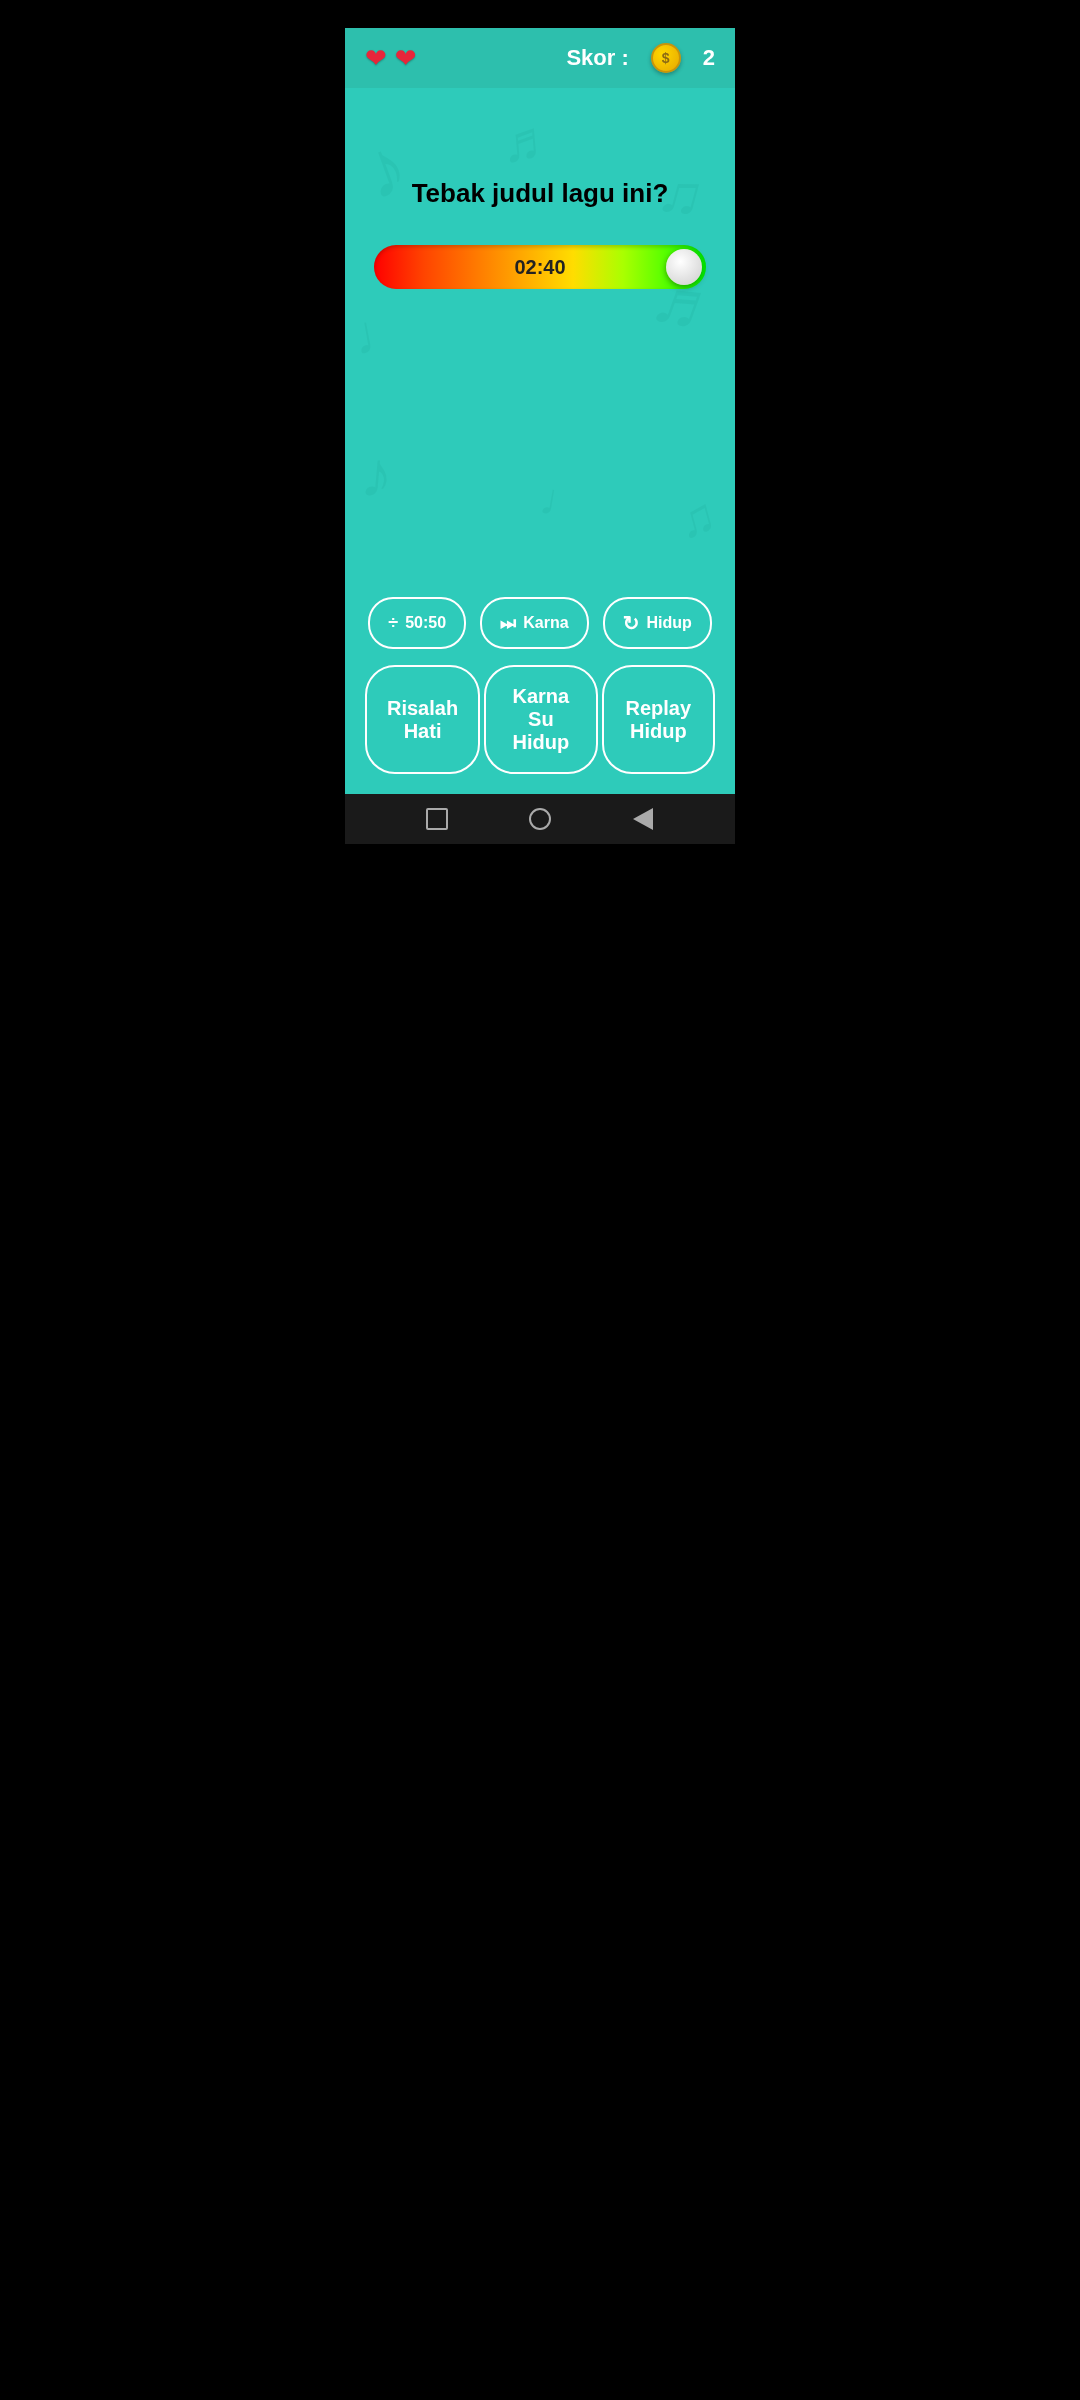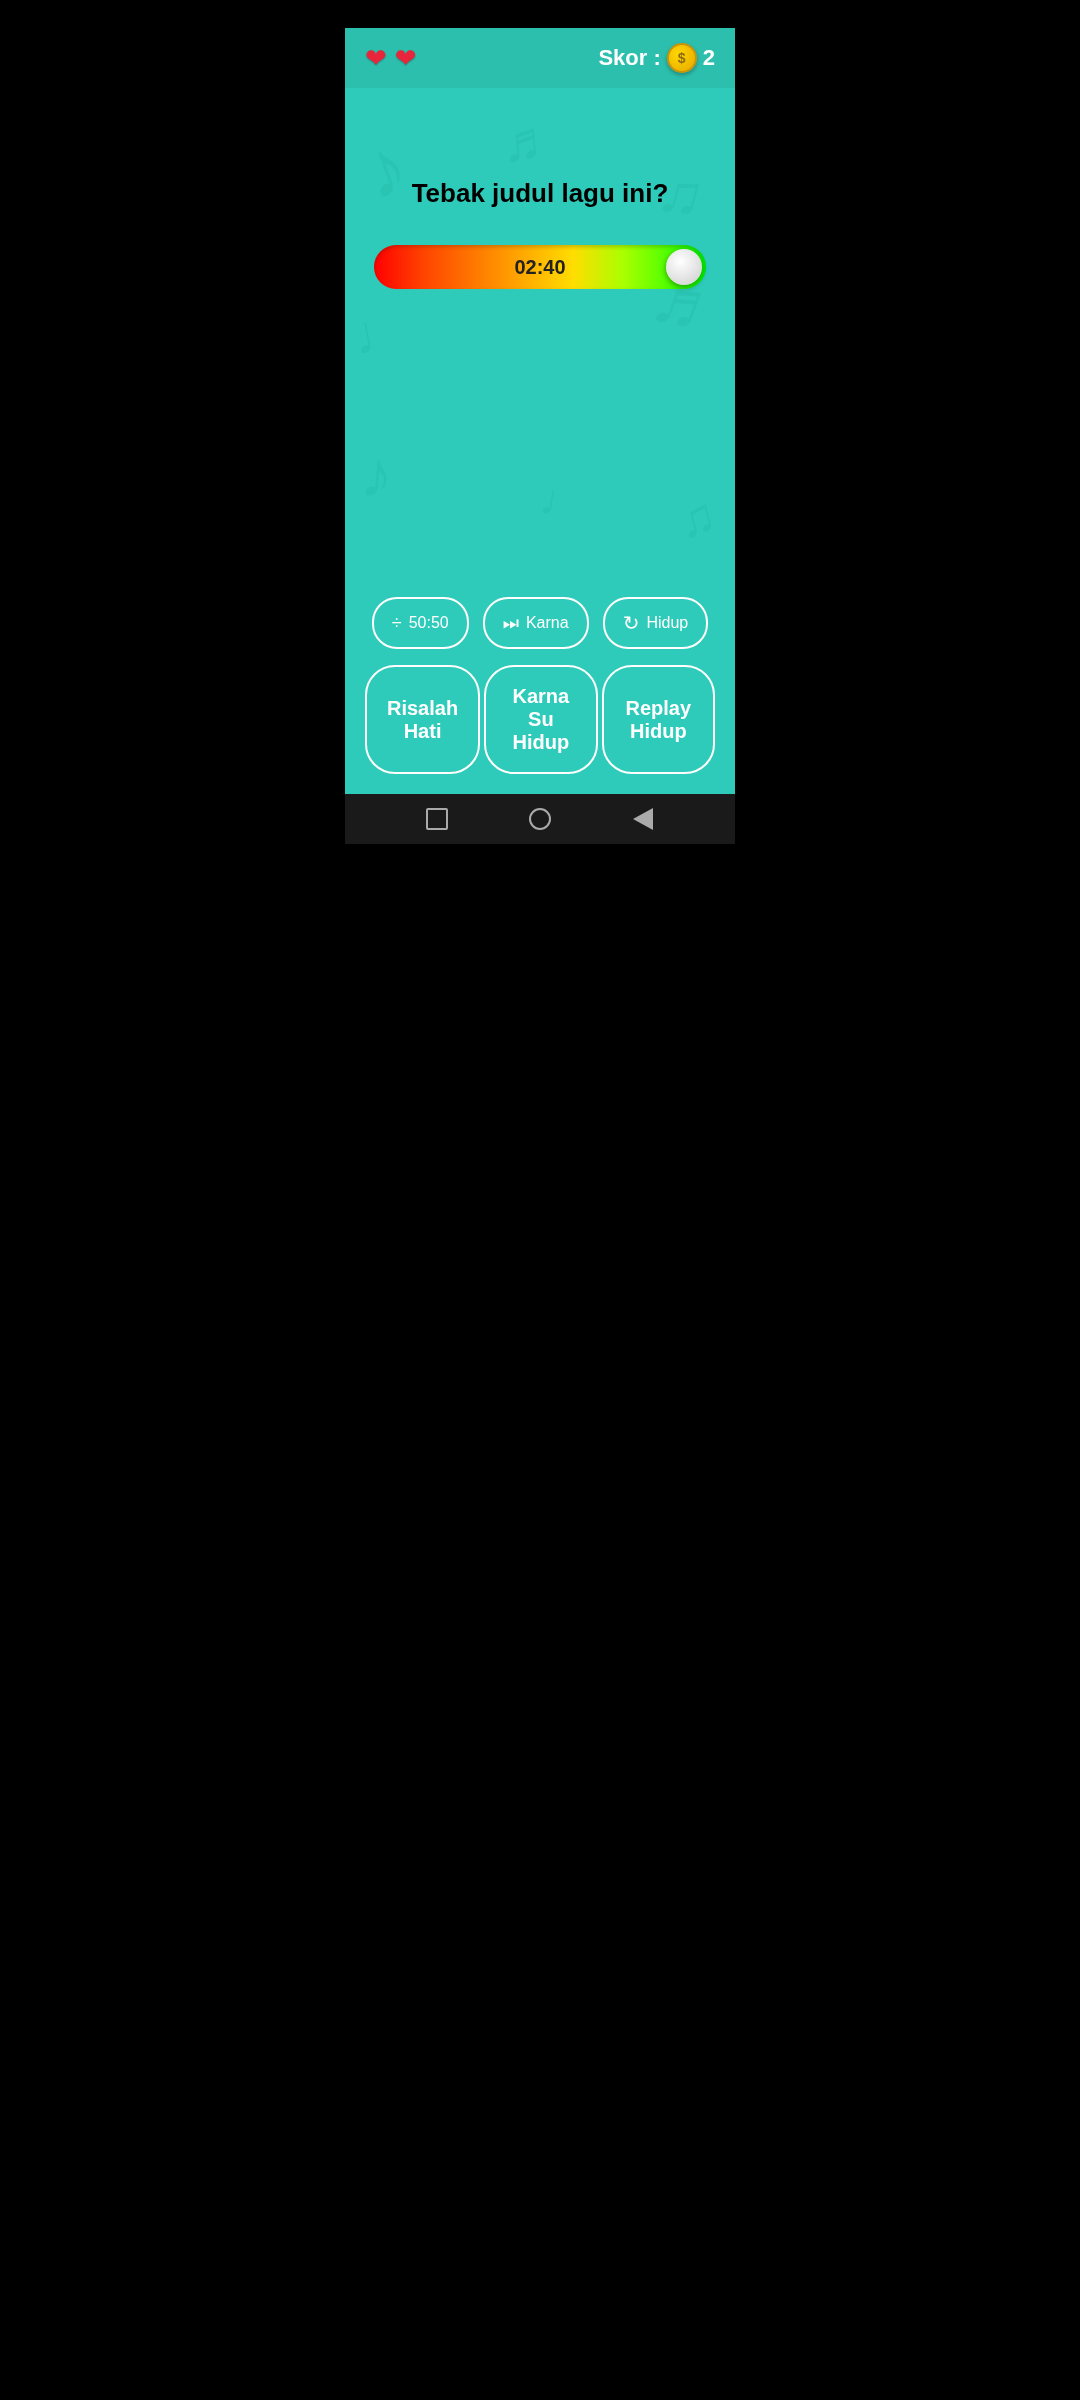--- a/index.html
+++ b/index.html
@@ -41,21 +41,21 @@
 
     .heart-icon {
       font-size: 26px;
       color: #e8253a;
       text-shadow: 0 1px 2px rgba(0,0,0,0.3);
     }
 
     .score-container {
       display: flex;
       align-items: center;
-      gap: 6px;
+      gap: 22px;
       color: white;
       font-size: 22px;
       font-weight: bold;
     }
 
     .coin-icon {
       width: 30px;
       height: 30px;
       background: radial-gradient(circle at 35% 35%, #ffd700, #e6a800);
       border-radius: 50%;
@@ -148,21 +148,21 @@
       padding: 0 20px;
     }
 
     .action-btn {
       border: 2.5px solid white;
       background: transparent;
       color: white;
       border-radius: 25px;
       padding: 12px 18px;
       font-size: 16px;
-      font-weight: 400;
+      font-weight: 700;
       display: flex;
       align-items: center;
       gap: 7px;
       cursor: pointer;
       white-space: nowrap;
     }
 
     .answer-buttons {
       width: 100%;
       display: flex;

